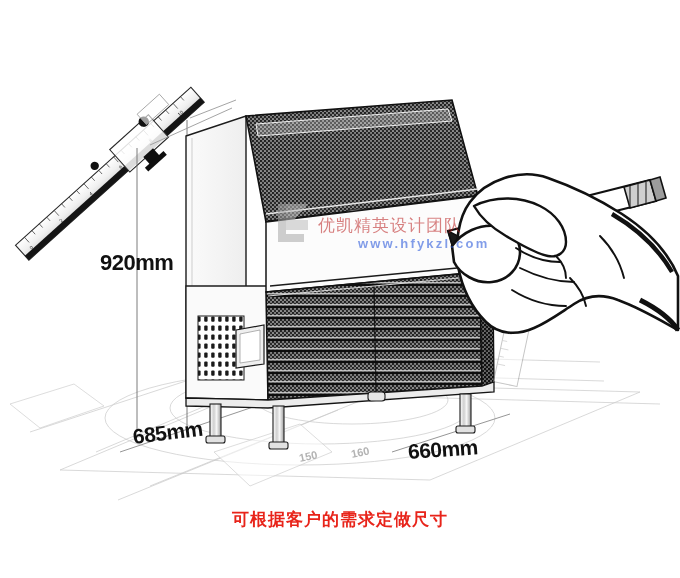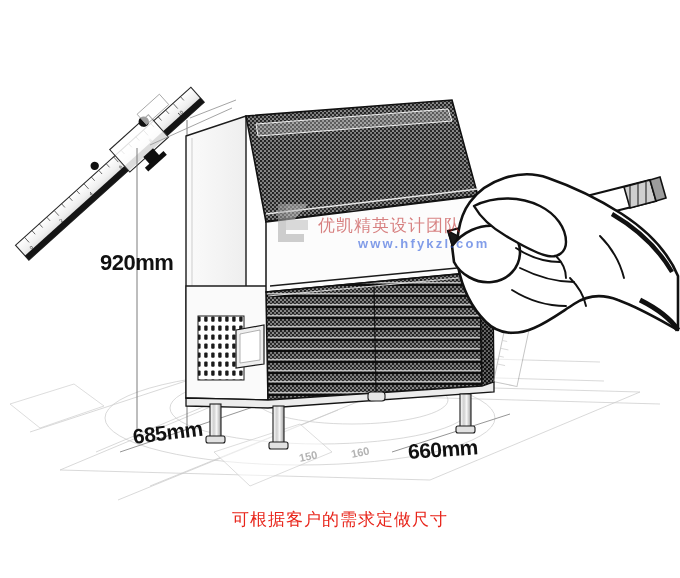--- a/index.html
+++ b/index.html
@@ -6,21 +6,21 @@
   body{width:680px;height:578px;overflow:hidden;
        font-family:"Liberation Sans","DejaVu Sans",sans-serif;}
   #stage{position:relative;width:680px;height:578px;background:#ffffff;}
   #art{position:absolute;inset:0;}
   .dimlabel{position:absolute;font-weight:bold;color:#111;letter-spacing:-0.5px;
             white-space:nowrap;}
   #lbl-h{left:100px;top:250px;font-size:22px;}
   #lbl-d{left:133px;top:425px;font-size:21px;transform:rotate(-7deg);transform-origin:left center;}
   #lbl-w{left:408px;top:440px;font-size:21px;transform:rotate(-4deg);transform-origin:left center;}
   #caption{position:absolute;left:0;right:0;top:508px;text-align:center;
-           color:#e8241a;font-size:17px;font-weight:normal;letter-spacing:1px;}
+           color:#e8241a;font-size:17px;font-weight:bold;letter-spacing:1px;}
   #wm{position:absolute;left:274px;top:200px;width:196px;height:56px;
       opacity:.55;pointer-events:none;}
   #wm-cn{position:absolute;left:44px;top:14px;font-size:17px;font-weight:normal;
          color:#b91c1c;letter-spacing:1px;white-space:nowrap;}
   #wm-url{position:absolute;left:44px;top:36px;font-size:13px;font-weight:bold;
           color:#1d4ed8;letter-spacing:2.2px;white-space:nowrap;margin-left:40px;}
 </style>
 </head>
 <body>
 

